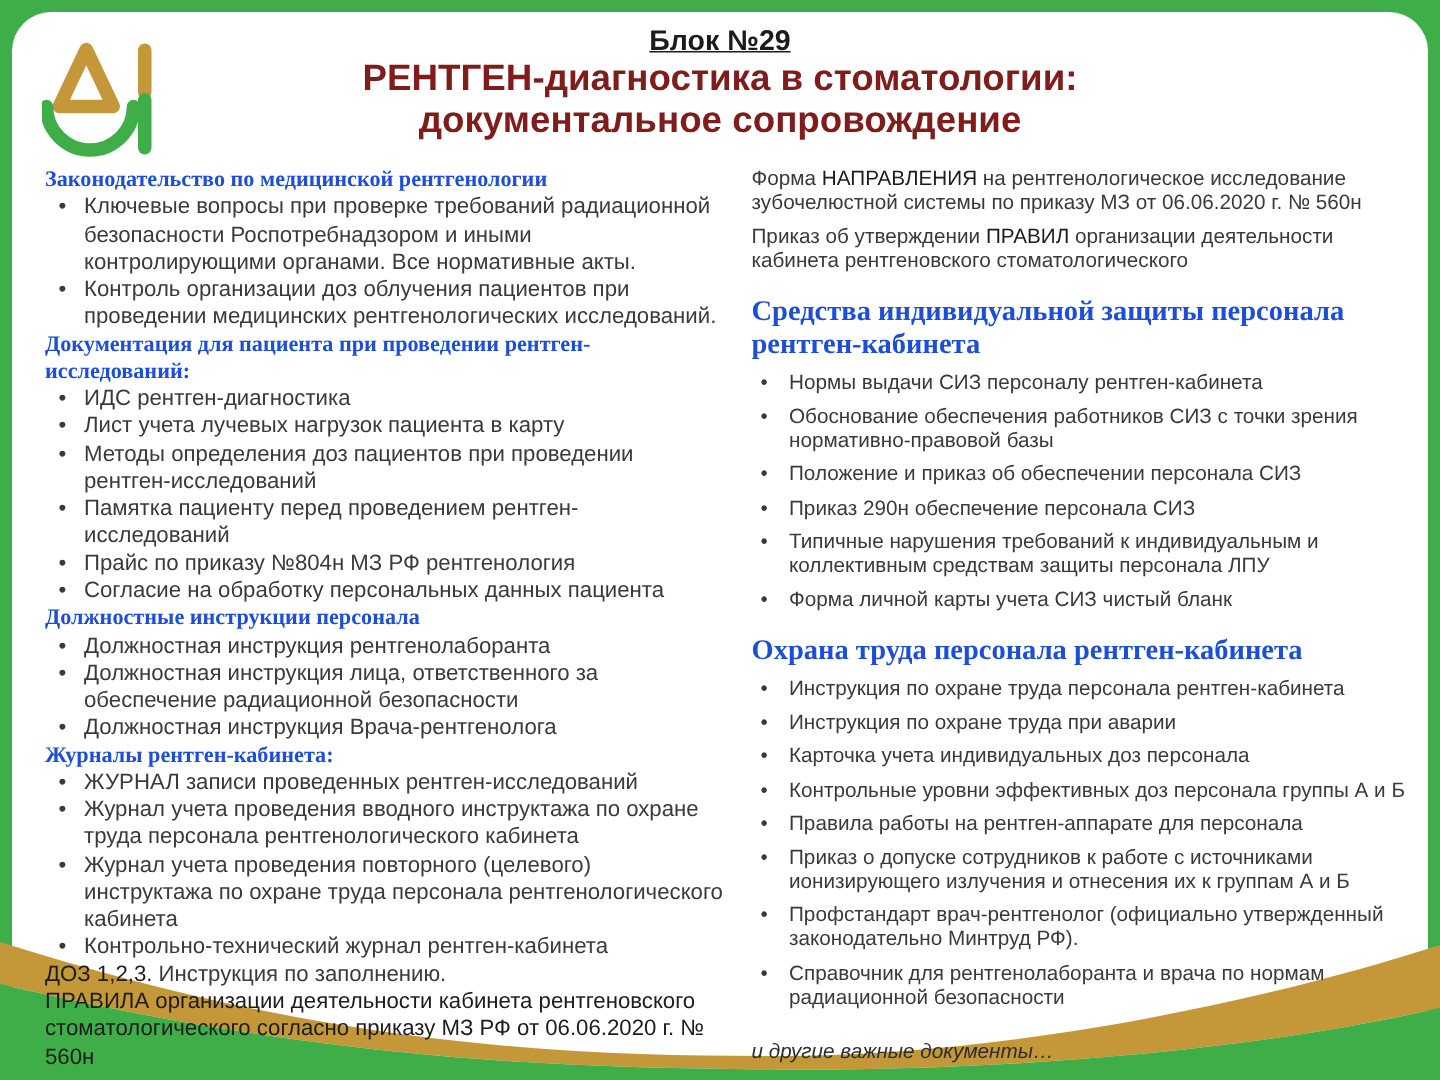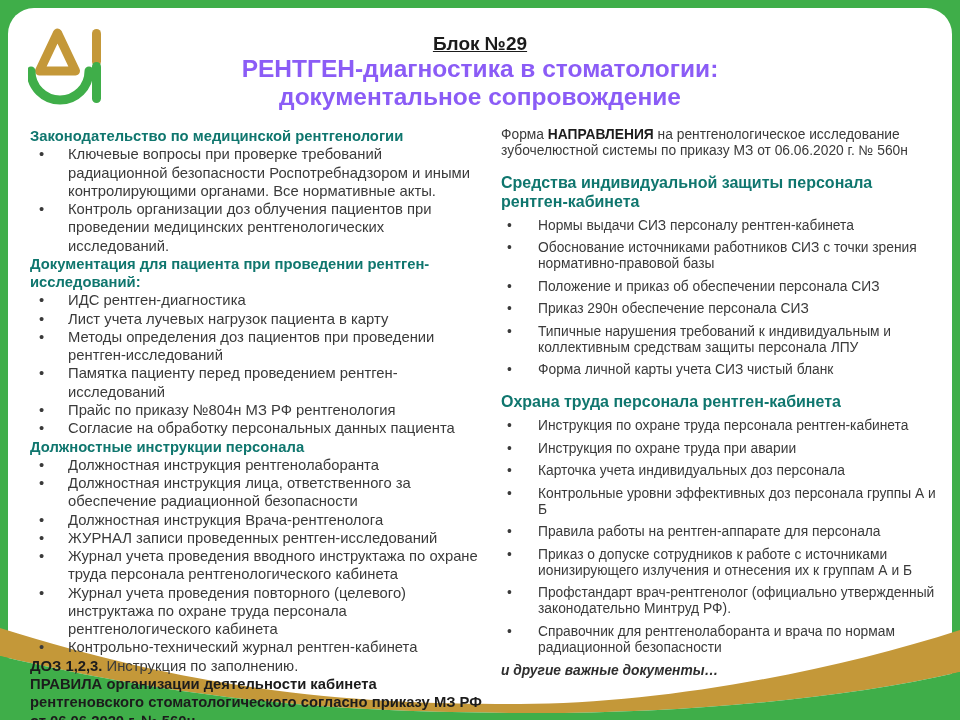--- a/index.html
+++ b/index.html
@@ -6,40 +6,40 @@
   .slide{
     position:relative;width:960px;height:720px;overflow:hidden;
     background:#3FAE49;
     font-family:"Liberation Sans","DejaVu Sans",sans-serif;
     -webkit-font-smoothing:antialiased;
   }
   .card{
     position:absolute;left:8px;top:8px;right:8px;bottom:0;
     background:#ffffff;border-radius:26px 26px 0 0;
   }
-  .slide-header{position:relative;text-align:center;padding-top:25px;height:86px;}
+  .slide-header{position:relative;text-align:center;padding-top:9px;height:86px;}
   .block-label{font-size:19px;font-weight:700;color:#1b1b1b;text-decoration:underline;}
-  .title{font-size:24.5px;font-weight:700;color:#8b5cf6;line-height:1.16;}
+  .title{font-size:24.5px;font-weight:700;color:#7f1d1d;line-height:1.16;}
   .logo{position:absolute;left:20px;top:18px;}
   .cols{
     display:flex;gap:16px;position:relative;z-index:2;
     padding:8px 14px 0 22px;box-sizing:border-box;width:100%;
   }
   .col-left{width:452px;flex:none;font-size:14.8px;line-height:1.235;color:#3a3a3a;}
   .col-right{flex:1;font-size:13.8px;line-height:1.16;color:#3a3a3a;padding-left:3px;}
   .blk{margin:0;}
   .col-right .blk{margin-bottom:6.5px;}
-  .blk.header{font-weight:700;color:#0f766e;}
-  .col-right .blk.header{font-size:16px;margin-top:15px;}
+  .blk.header{font-weight:700;color:#1d4ed8;font-family:Liberation Serif, serif;}
+  .col-right .blk.header{font-size:19px;margin-top:15px;}
   .blk.bullet{display:flex;}
   .marker{flex:none;width:26px;padding-left:9px;box-sizing:border-box;}
   .col-right .marker{width:25px;padding-left:6px;}
-  .txt{flex:1;margin-left:12px;}
-  .b{font-weight:700;color:#1c1c1c;}
-  .blk.italic{font-style:italic;margin-top:7px;color:#2e2e2e;font-weight:bold;}
+  .txt{flex:1;}
+  .b{font-weight:400;color:#1c1c1c;}
+  .blk.italic{font-style:italic;margin-top:20px;color:#2e2e2e;}
   .swoosh{position:absolute;left:0;bottom:0;width:960px;height:100px;z-index:1;display:block;}
 </style>
 </head>
 <body>
 
 <div class="slide">
   <div class="card">
 
     <div class="slide-header">
       <svg class="logo" width="76" height="80" viewBox="0 0 76 80">
@@ -97,20 +97,21 @@
             <span class="txt"><span>Должностная инструкция рентгенолаборанта</span></span>
           </div>
           <div class="blk bullet">
             <span class="marker">•</span>
             <span class="txt"><span>Должностная инструкция лица, ответственного за обеспечение радиационной безопасности</span></span>
           </div>
           <div class="blk bullet">
             <span class="marker">•</span>
             <span class="txt"><span>Должностная инструкция Врача-рентгенолога</span></span>
           </div>
+          <div class="blk header"><span>Журналы рентген-кабинета:</span></div>
           <div class="blk bullet">
             <span class="marker">•</span>
             <span class="txt"><span>ЖУРНАЛ записи проведенных рентген-исследований</span></span>
           </div>
           <div class="blk bullet">
             <span class="marker">•</span>
             <span class="txt"><span>Журнал учета проведения вводного инструктажа по охране труда персонала рентгенологического кабинета</span></span>
           </div>
           <div class="blk bullet">
             <span class="marker">•</span>
@@ -118,28 +119,29 @@
           </div>
           <div class="blk bullet">
             <span class="marker">•</span>
             <span class="txt"><span>Контрольно-технический журнал рентген-кабинета</span></span>
           </div>
           <div class="blk para"><span class="b">ДОЗ 1,2,3.</span><span>  Инструкция по заполнению.</span></div>
           <div class="blk para"><span class="b">ПРАВИЛА организации деятельности кабинета рентгеновского стоматологического согласно приказу МЗ РФ от 06.06.2020  г. № 560н</span></div>
         </div>
       <div class="col-right">
           <div class="blk para"><span>Форма </span><span class="b">НАПРАВЛЕНИЯ</span><span> на рентгенологическое исследование зубочелюстной системы по приказу МЗ  от 06.06.2020  г. № 560н</span></div>
+          <div class="blk para"><span>Приказ об утверждении </span><span class="b">ПРАВИЛ</span><span> организации деятельности кабинета рентгеновского стоматологического</span></div>
           <div class="blk header"><span>Средства индивидуальной защиты персонала рентген-кабинета</span></div>
           <div class="blk bullet">
             <span class="marker">•</span>
             <span class="txt"><span>Нормы выдачи СИЗ персоналу рентген-кабинета</span></span>
           </div>
           <div class="blk bullet">
             <span class="marker">•</span>
-            <span class="txt"><span>Обоснование источниками работников СИЗ с точки зрения нормативно-правовой базы</span></span>
+            <span class="txt"><span>Обоснование обеспечения работников СИЗ с точки зрения нормативно-правовой базы</span></span>
           </div>
           <div class="blk bullet">
             <span class="marker">•</span>
             <span class="txt"><span>Положение и приказ об обеспечении персонала СИЗ</span></span>
           </div>
           <div class="blk bullet">
             <span class="marker">•</span>
             <span class="txt"><span>Приказ 290н  обеспечение персонала СИЗ</span></span>
           </div>
           <div class="blk bullet">

